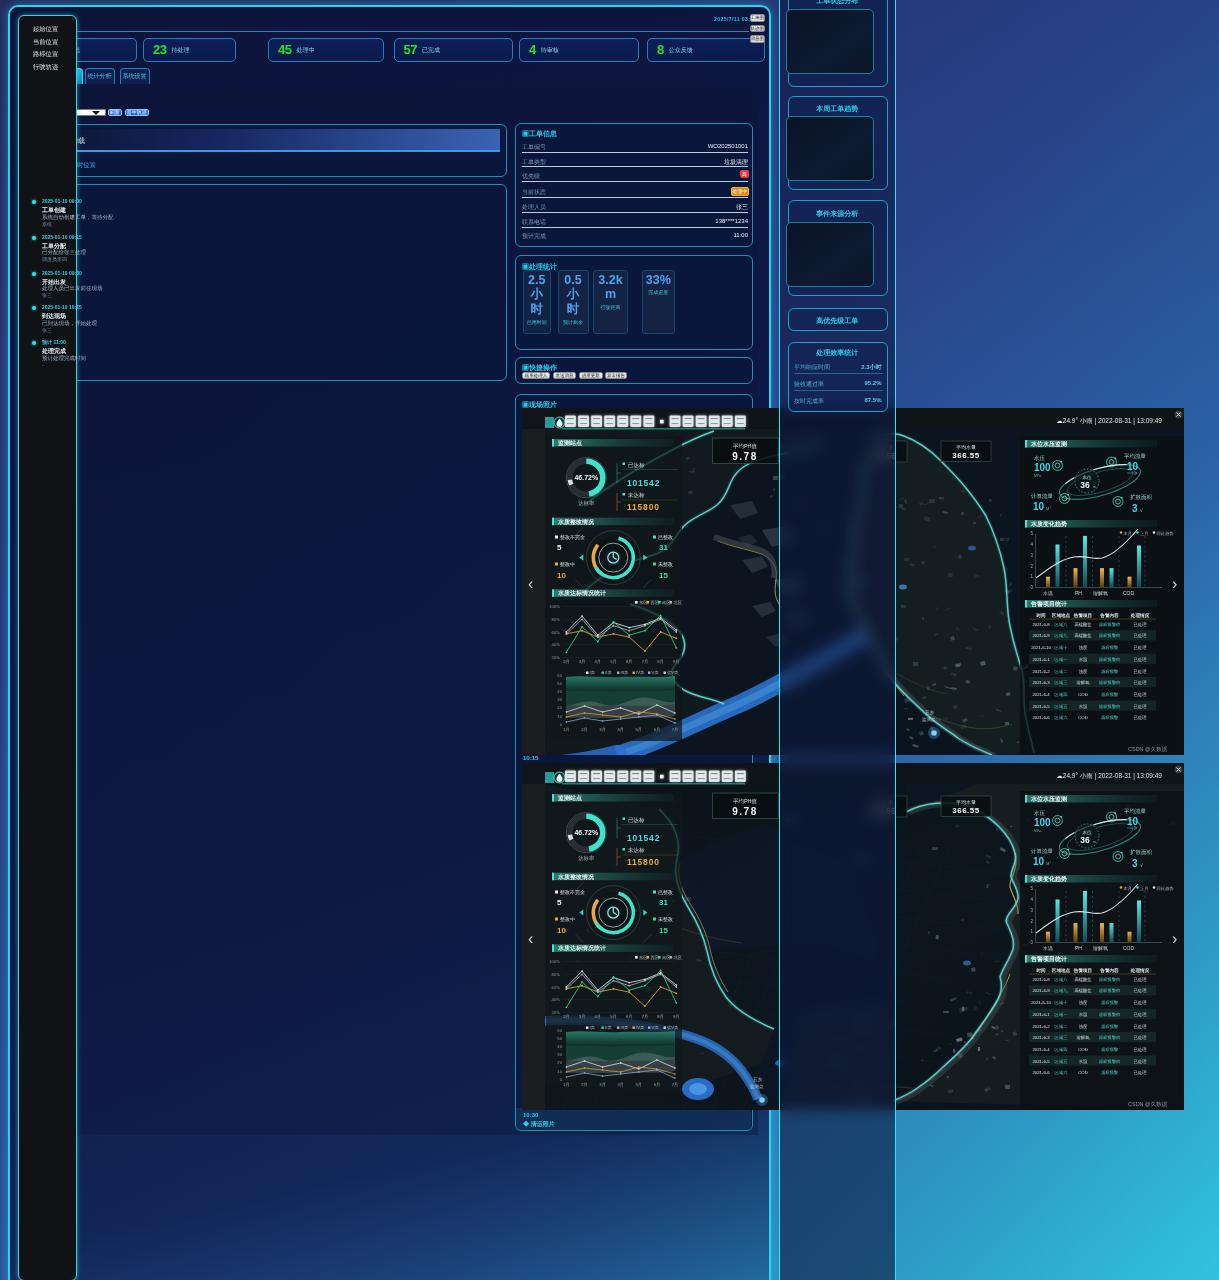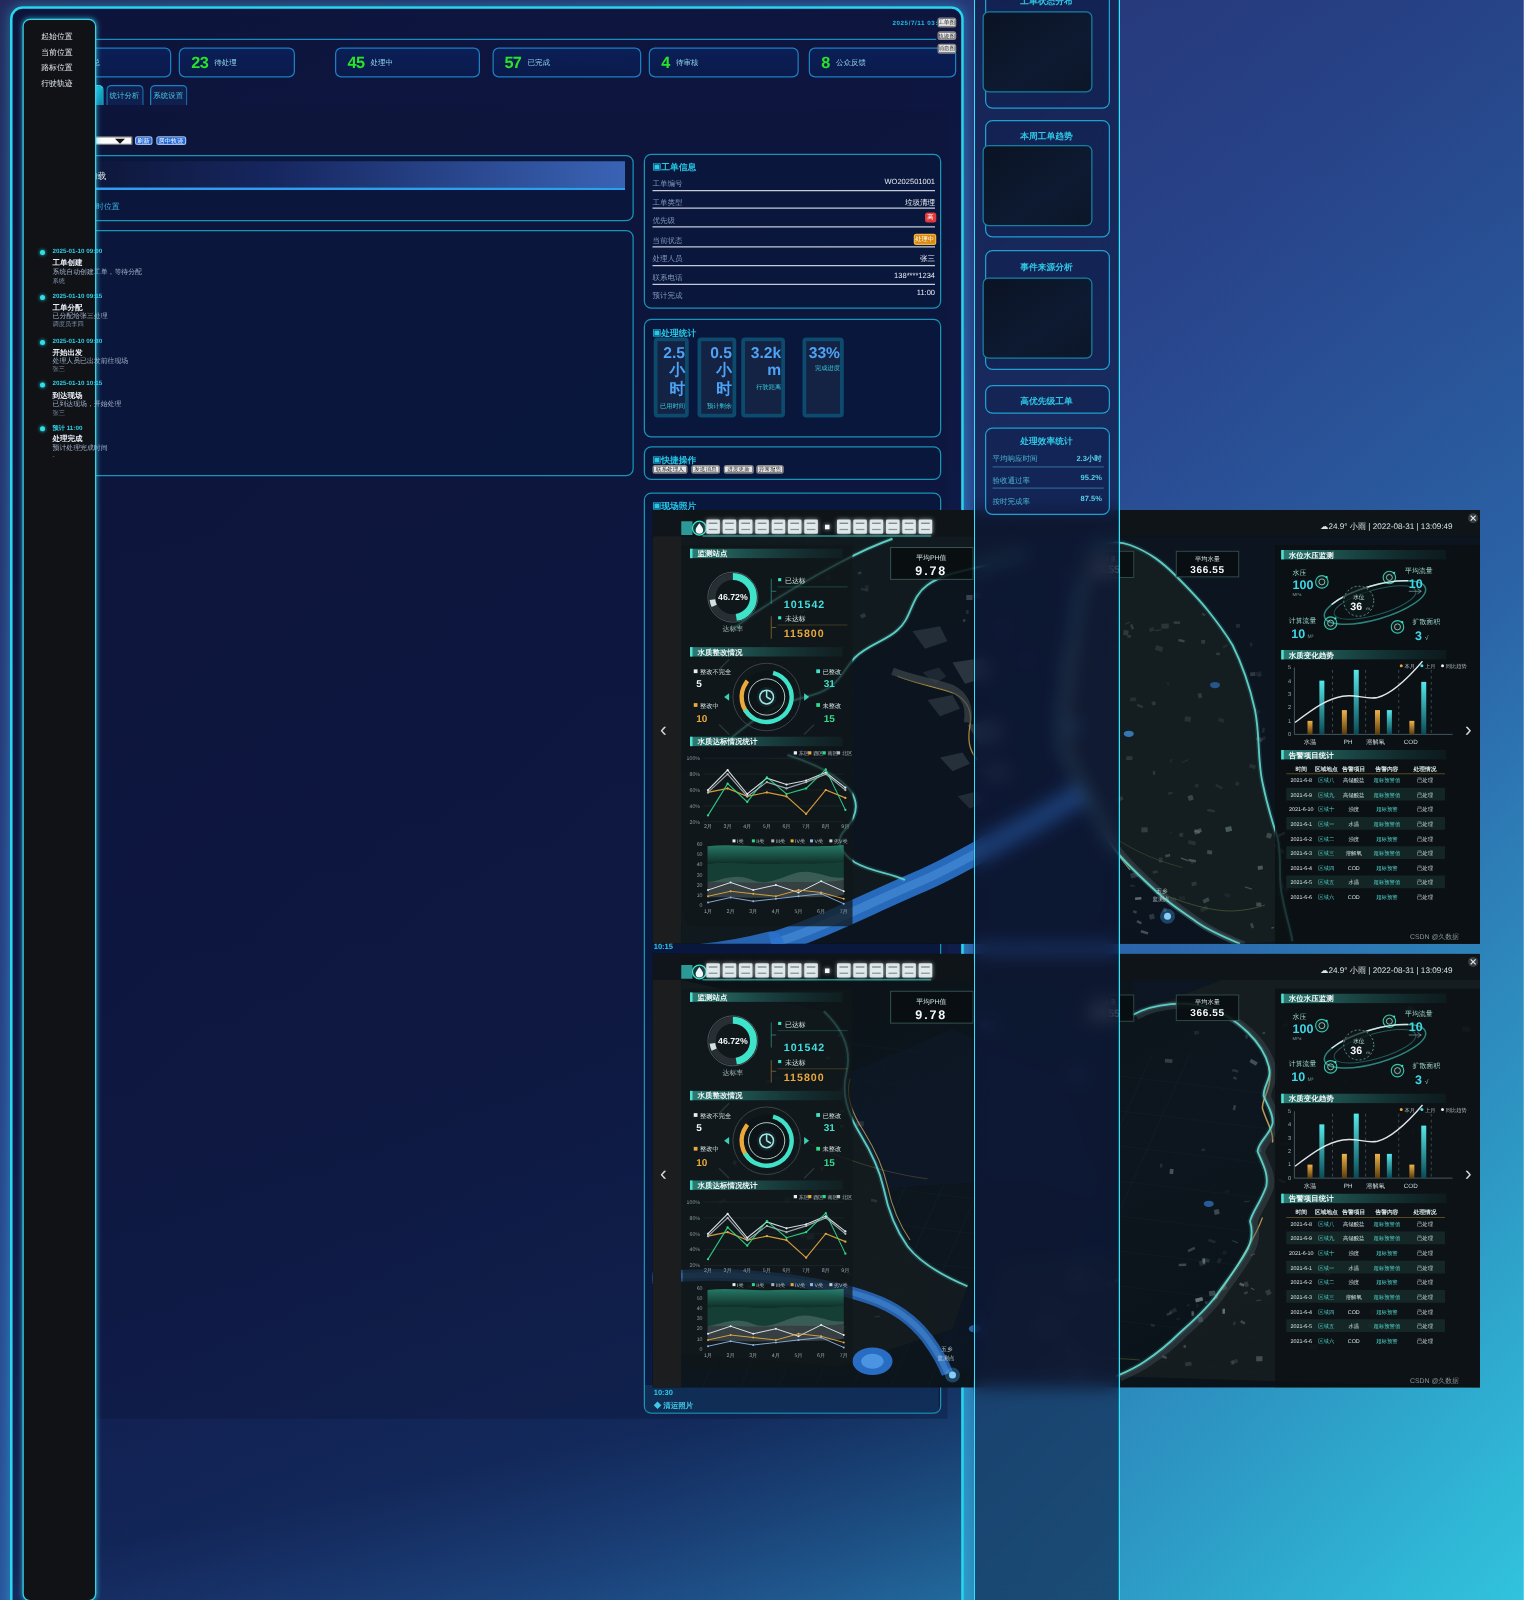--- a/index.html
+++ b/index.html
@@ -19,22 +19,22 @@
 .tab{position:absolute;top:68px;height:16px;border:1px solid #1d7fc4;border-bottom:none;
  border-radius:4px 4px 0 0;background:rgba(17,40,92,.6);color:#4fc3e0;font-size:6px;
  display:flex;align-items:center;justify-content:center}
 .tab.act{background:linear-gradient(180deg,#19bcd9,#0d85ae);color:#eafcff;border-color:#2fd8ee}
 .panel{position:absolute;border:1px solid #1794b6;border-radius:6px;background:rgba(10,23,60,.72)}
 .ptitle{color:#25c9e8;font-weight:bold;font-size:7px}
 .row-line{position:absolute;height:1px;background:rgba(235,243,250,.82)}
 .ilab{position:absolute;color:#7e97bb;font-size:6px}
 .ival{position:absolute;color:#e8eef6;font-size:6px;text-align:right}
 .badge{position:absolute;font-size:5px;color:#fff;border-radius:2px;display:flex;align-items:center;justify-content:center}
-.sbox{position:absolute;top:269.5px;height:64px;border:3px solid #0c4a6e;border-radius:3px;
- background:rgba(22,36,68,.85);text-align:right}
+.sbox{position:absolute;top:269.5px;height:64px;border:1px solid #0c4a6e;border-radius:3px;
+ background:rgba(22,36,68,.85);text-align:center}
 .sval{color:#4da3f5;font-weight:bold;font-size:12.5px;line-height:1.18;word-break:break-all;padding-top:2px}
 .slab{color:#35cfdf;font-size:5px;margin-top:2px}
 .gbtn{position:absolute;background:linear-gradient(180deg,#efefef,#d9d9d9);border:1px solid #8a8a8a;
  border-radius:2px;color:#222;font-size:4.5px;display:flex;align-items:center;justify-content:center;overflow:hidden;white-space:nowrap}
 .bbtn{position:absolute;background:linear-gradient(180deg,#2b79e8,#1c5fd0);border:1px solid #9dbdf0;
  border-radius:2px;color:#fff;font-size:5px;display:flex;align-items:center;justify-content:center;overflow:hidden;white-space:nowrap}
 .tl-date{position:absolute;color:#2fd0e8;font-size:5px;font-weight:bold}
 .tl-tit{position:absolute;color:#e9eff7;font-size:6px;font-weight:bold}
 .tl-desc{position:absolute;color:#9fb3cc;font-size:5.5px}
 .tl-who{position:absolute;color:#7c90ab;font-size:5px}

